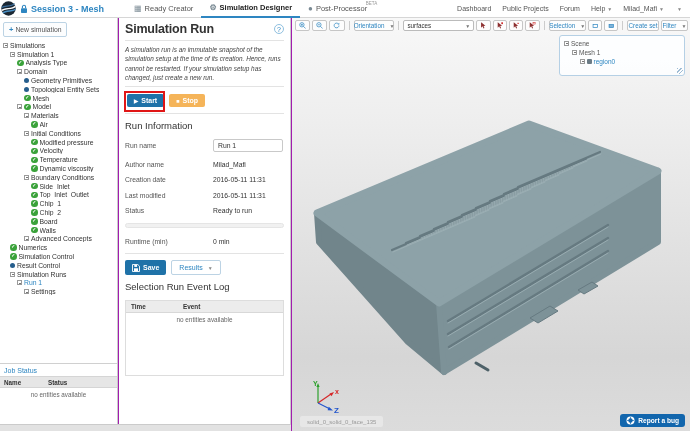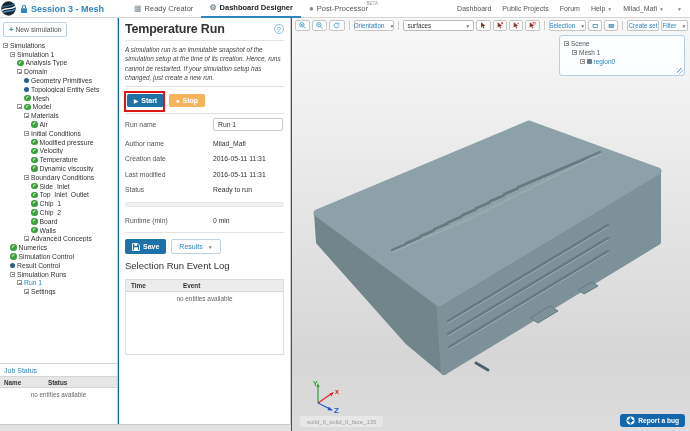--- a/index.html
+++ b/index.html
@@ -1,17 +1,17 @@
 <!DOCTYPE html>
 <html><head>
 <meta charset="utf-8">
 <style>
   * { margin:0; padding:0; box-sizing:border-box; }
   html,body { width:690px; height:431px; overflow:hidden; font-family:"Liberation Sans", sans-serif; background:#fff; }
-  #app { position:relative; width:690px; height:431px; background:#0369a1; }
+  #app { position:relative; width:690px; height:431px; background:#a21caf; }
 
   
   .topbar { position:absolute; left:0; top:0; width:690px; height:18px; background:#fff; border-bottom:1px solid #d6d6d6; display:flex; align-items:center; z-index:30; }
   .logo { width:15px; height:15px; margin:0 4px 0 1px; flex:0 0 auto; }
   .lock { margin-right:3px; display:flex; align-items:center; }
   .session-title { color:#2e86c1; font-weight:bold; font-size:9px; margin-right:22px; white-space:nowrap; }
   .wb-tab { display:flex; align-items:center; gap:3px; height:18px; padding:0 8px; font-size:7.5px; color:#555; cursor:pointer; position:relative; white-space:nowrap; }
   .wb-tab .ticon { font-size:8px; color:#7a8a94; }
   .wb-tab.active { color:#222; border-bottom:2px solid #2e86c1; font-weight:bold; }
   .wb-tab .beta { position:absolute; top:1px; right:-2px; font-size:4.5px; color:#999; }
@@ -106,21 +106,21 @@
       </svg>
     </span>
     <span class="session-title">Session 3 - Mesh</span>
 
     <div class="wb-tab">
       <span class="ticon">▦</span>
       <span>Ready Creator</span>
     </div>
     <div class="wb-tab active">
       <span class="ticon">⚙</span>
-      <span>Dashboard Designer</span>
+      <span>Simulation Designer</span>
     </div>
     <div class="wb-tab">
       <span class="ticon">●</span>
       <span>Post-Processor</span>
       <span class="beta">BETA</span>
     </div>
 
     <div class="tb-right">
       <span class="tb-link">Dashboard</span>
       <span class="tb-link">Public Projects</span>
@@ -262,40 +262,41 @@
         <span class="js-col-name">Name</span>
         <span>Status</span>
       </div>
       <div class="js-empty">no entities available</div>
     </div>
   </div>
   <div class="bottom-strip"></div>
 
   <div class="panel">
     <div class="panel-titlerow">
-      <span class="panel-title">Temperature Run</span>
+      <span class="panel-title">Simulation Run</span>
       <span class="help-badge">?</span>
     </div>
     <hr class="hr">
     <div class="desc">A simulation run is an immutable snapshot of the simulation setup at the time of its creation. Hence, runs cannot be restarted. If your simulation setup has changed, just create a new run.</div>
     <hr class="hr">
 
     <div class="btn-row">
       <div class="annotation-box"></div>
       <button class="btn btn-start">
         <span class="icon-play">▶</span>
         <span>Start</span>
       </button>
       <button class="btn btn-stop">
         <span class="icon-stop">■</span>
         <span>Stop</span>
       </button>
     </div>
     <hr class="hr">
 
+    <div class="sec-head">Run Information</div>
     <div>
         <div class="field-row">
           <span class="f-label">Run name</span>
           <input class="f-input" value="Run 1" style="">
         </div>
         <div class="field-row">
           <span class="f-label">Author name</span>
           <span class="f-value">Milad_Mafi</span>
         </div>
         <div class="field-row">

